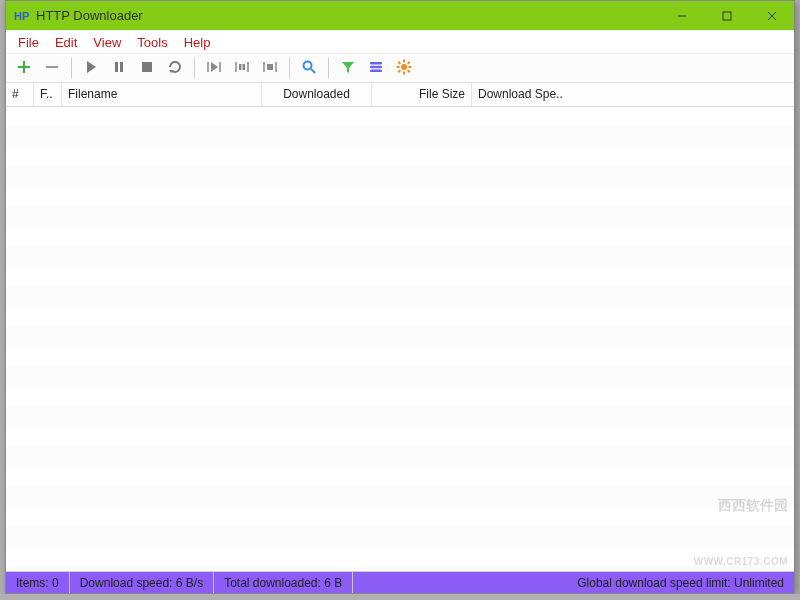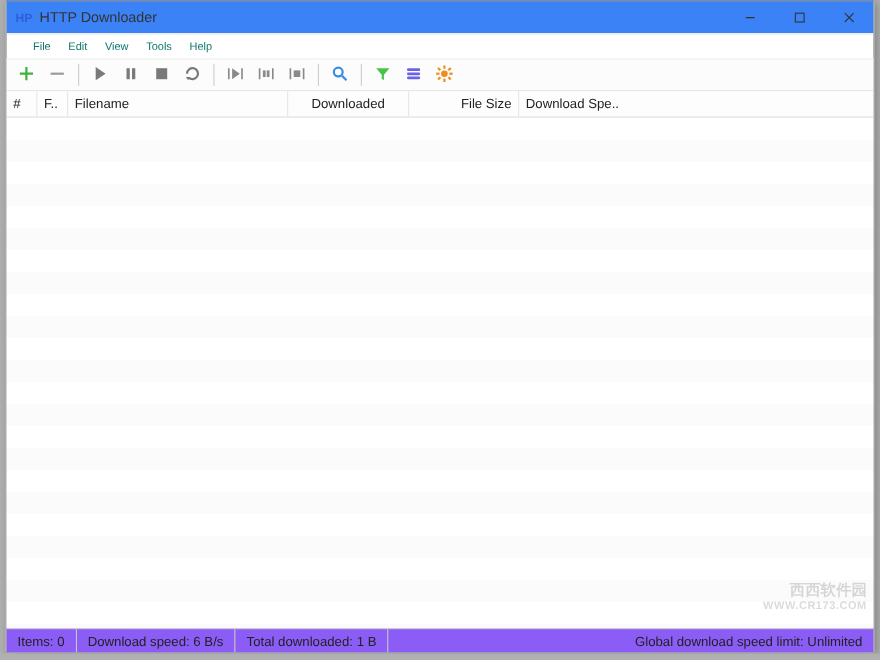--- a/index.html
+++ b/index.html
@@ -22,21 +22,21 @@
   flex-direction: column;
   position: relative;
 }
 
 
 .titlebar {
   height: 30px;
   display: flex;
   align-items: center;
   padding: 0 0 0 8px;
-  background: #3b82f6;
+  background: #84cc16;
   border-bottom: 1px solid #f0f0f0;
   color: #333;
   font-size: 13px;
 }
 .titlebar .app-icon {
   width: 16px; height: 16px;
   margin-right: 6px;
   display: flex; align-items: center; justify-content: center;
 }
 .titlebar .title-text { flex: 1; }
@@ -46,23 +46,23 @@
   display: flex; align-items: center; justify-content: center;
   color: #333; cursor: pointer;
 }
 .win-btn svg { width: 10px; height: 10px; }
 
 
 .menubar {
   height: 22px;
   display: flex;
   align-items: center;
-  padding: 0 16px;
-  font-size: 10px;
-  color: #0f766e;
+  padding: 0 4px;
+  font-size: 13px;
+  color: #b91c1c;
 }
 .menu-item {
   padding: 2px 8px;
   cursor: pointer;
 }
 
 
 .toolbar {
   height: 30px;
   display: flex;
@@ -143,28 +143,28 @@
   border-right: 1px solid #c6c6c6;
   height: 100%;
   display: flex; align-items: center;
   white-space: nowrap;
 }
 .status-cell:last-child { border-right: none; flex: 1; justify-content: flex-end; }
 
 
 .watermark {
   position: absolute;
-  right: 6px; bottom: 36px;
+  right: 6px; bottom: 26px;
   font-size: 14px;
   font-weight: bold;
   color: rgba(0,0,0,0.15);
   pointer-events: none;
   display: flex; flex-direction: column; align-items: flex-end;
 }
-.watermark .wm-line2 { font-size: 10px; letter-spacing: 0.5px; }
+.watermark .wm-line2 { font-size: 10px; letter-spacing: 0.5px; margin-top: 41px; }
 </style>
 </head>
 <body>
 
 <div class="window">
 
   <div class="titlebar">
     <span class="app-icon">
       <svg viewBox="0 0 16 16">
           <text x="0" y="12" font-size="11" font-weight="bold" fill="#2a5fd6">HP</text>
@@ -338,21 +338,21 @@
     <div class="status-cell">
       <span>Items:</span>&nbsp;
       <span>0</span>
     </div>
     <div class="status-cell">
       <span>Download speed:</span>&nbsp;
       <span>6 B/s</span>
     </div>
     <div class="status-cell">
       <span>Total downloaded:</span>&nbsp;
-      <span>1 B</span>
+      <span>6 B</span>
     </div>
     <div class="status-cell">
       <span>Global download speed limit: Unlimited</span>
     </div>
   </div>
 
   <div class="watermark">
     <span class="wm-line1">西西软件园</span>
     <span class="wm-line2">WWW.CR173.COM</span>
   </div>

